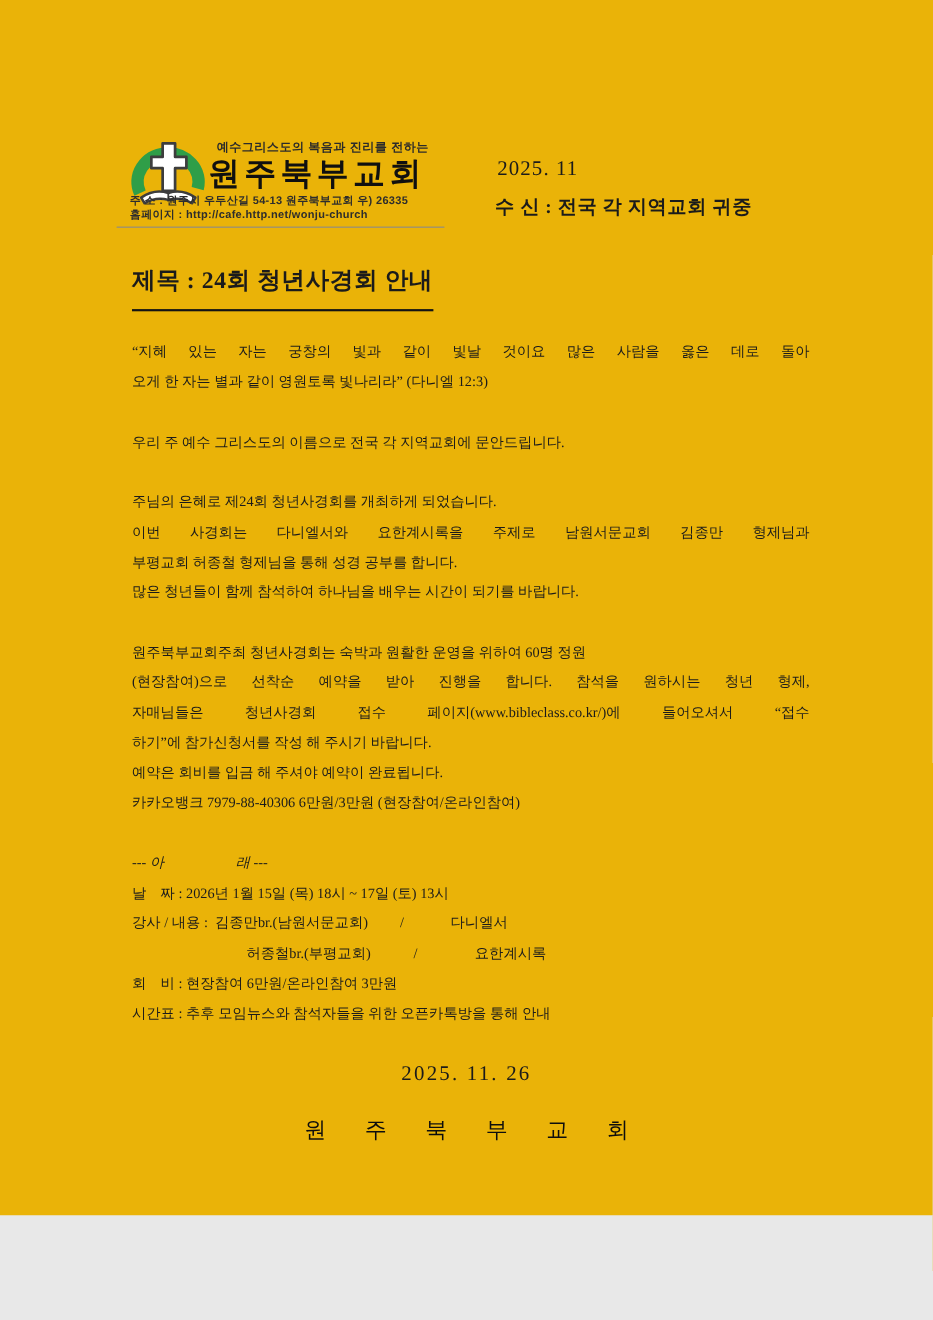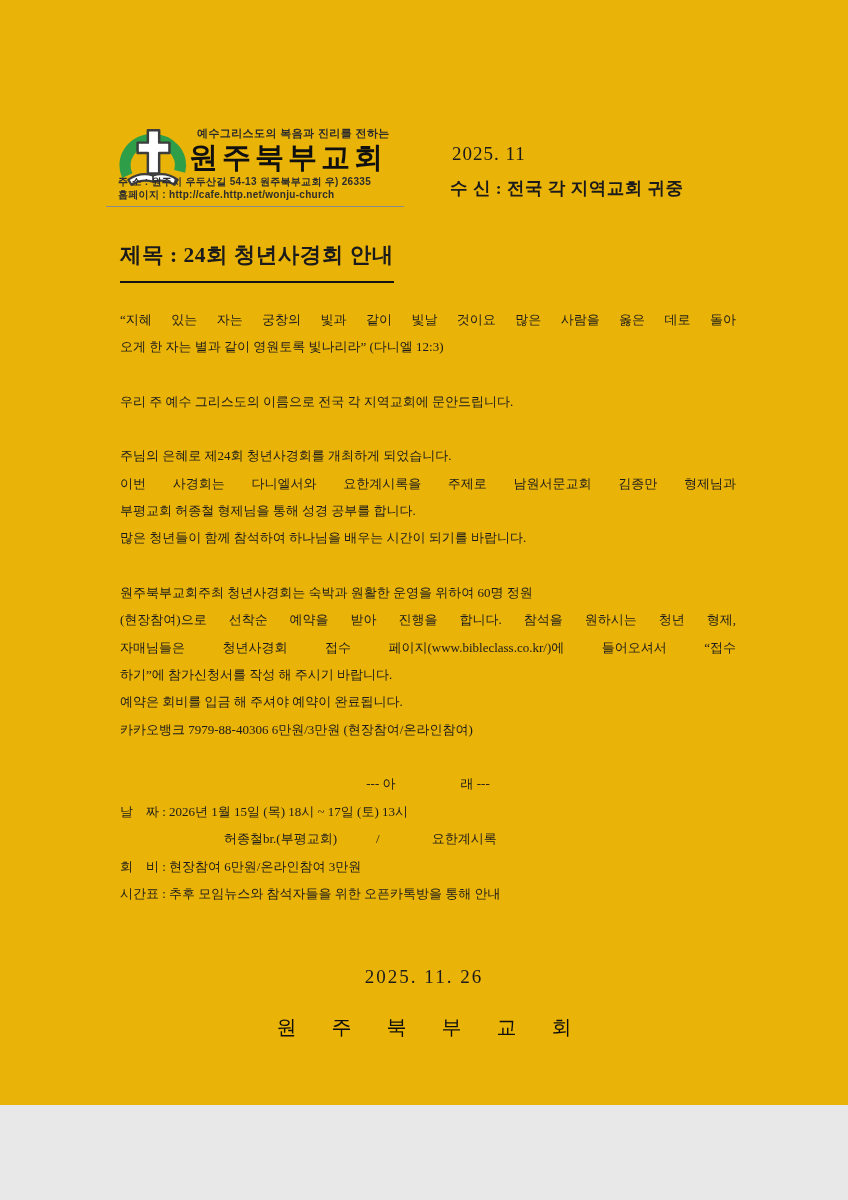--- a/index.html
+++ b/index.html
@@ -24,21 +24,21 @@
   .recipient{left:450px;top:176px;font-size:17.5px;font-weight:700;letter-spacing:.5px;}
   
   .doc-title{left:120px;top:240px;font-size:21.5px;font-weight:800;letter-spacing:.5px;
              border-bottom:2.5px solid #141414;padding-bottom:12px;}
   
   .content{left:120px;top:306px;width:616px;font-size:13px;line-height:27.4px;}
   .para{margin:0 0 27px 0;}
   .line{white-space:pre-wrap;}
   .line.fill{white-space:normal;text-align:justify;text-align-last:justify;}
   .detail{margin-top:12px;}
-  .detail-header{text-align:center;white-space:pre-wrap;}
+  .detail-header{text-align:left;white-space:pre-wrap;font-style:italic;}
   
   .closing-date{left:0;top:966px;width:848px;text-align:center;font-size:19px;letter-spacing:2px;}
   .signature{left:0;top:1014px;width:848px;text-align:center;font-size:20px;font-weight:400;
              letter-spacing:15px;text-indent:15px;color:#0e0e0e;}
 </style>
 </head>
 <body>
 
 <div class="page">
 
@@ -82,20 +82,21 @@
           <div class="line">하기”에 참가신청서를 작성 해 주시기 바랍니다.</div>
           <div class="line">예약은 회비를 입금 해 주셔야 예약이 완료됩니다.</div>
           <div class="line">카카오뱅크 7979-88-40306 6만원/3만원 (현장참여/온라인참여)</div>
         </div>
       </div>
 
     <section class="detail">
       <div class="line detail-header">--- 아　　　　　래 ---</div>
       <div id="detail-items">
           <div class="line">날　짜 : 2026년 1월 15일 (목) 18시 ~ 17일 (토) 13시</div>
+          <div class="line">강사 / 내용 :  김종만br.(남원서문교회)　　 /　　　 다니엘서</div>
           <div class="line">　　　　　　　　허종철br.(부평교회)　　　/　　　　요한계시록</div>
           <div class="line">회　비 : 현장참여 6만원/온라인참여 3만원</div>
           <div class="line">시간표 : 추후 모임뉴스와 참석자들을 위한 오픈카톡방을 통해 안내</div>
         </div>
     </section>
   </main>
 
   <div class="abs closing-date">2025. 11. 26</div>
   <div class="abs signature">원 주 북 부 교 회</div>
 

